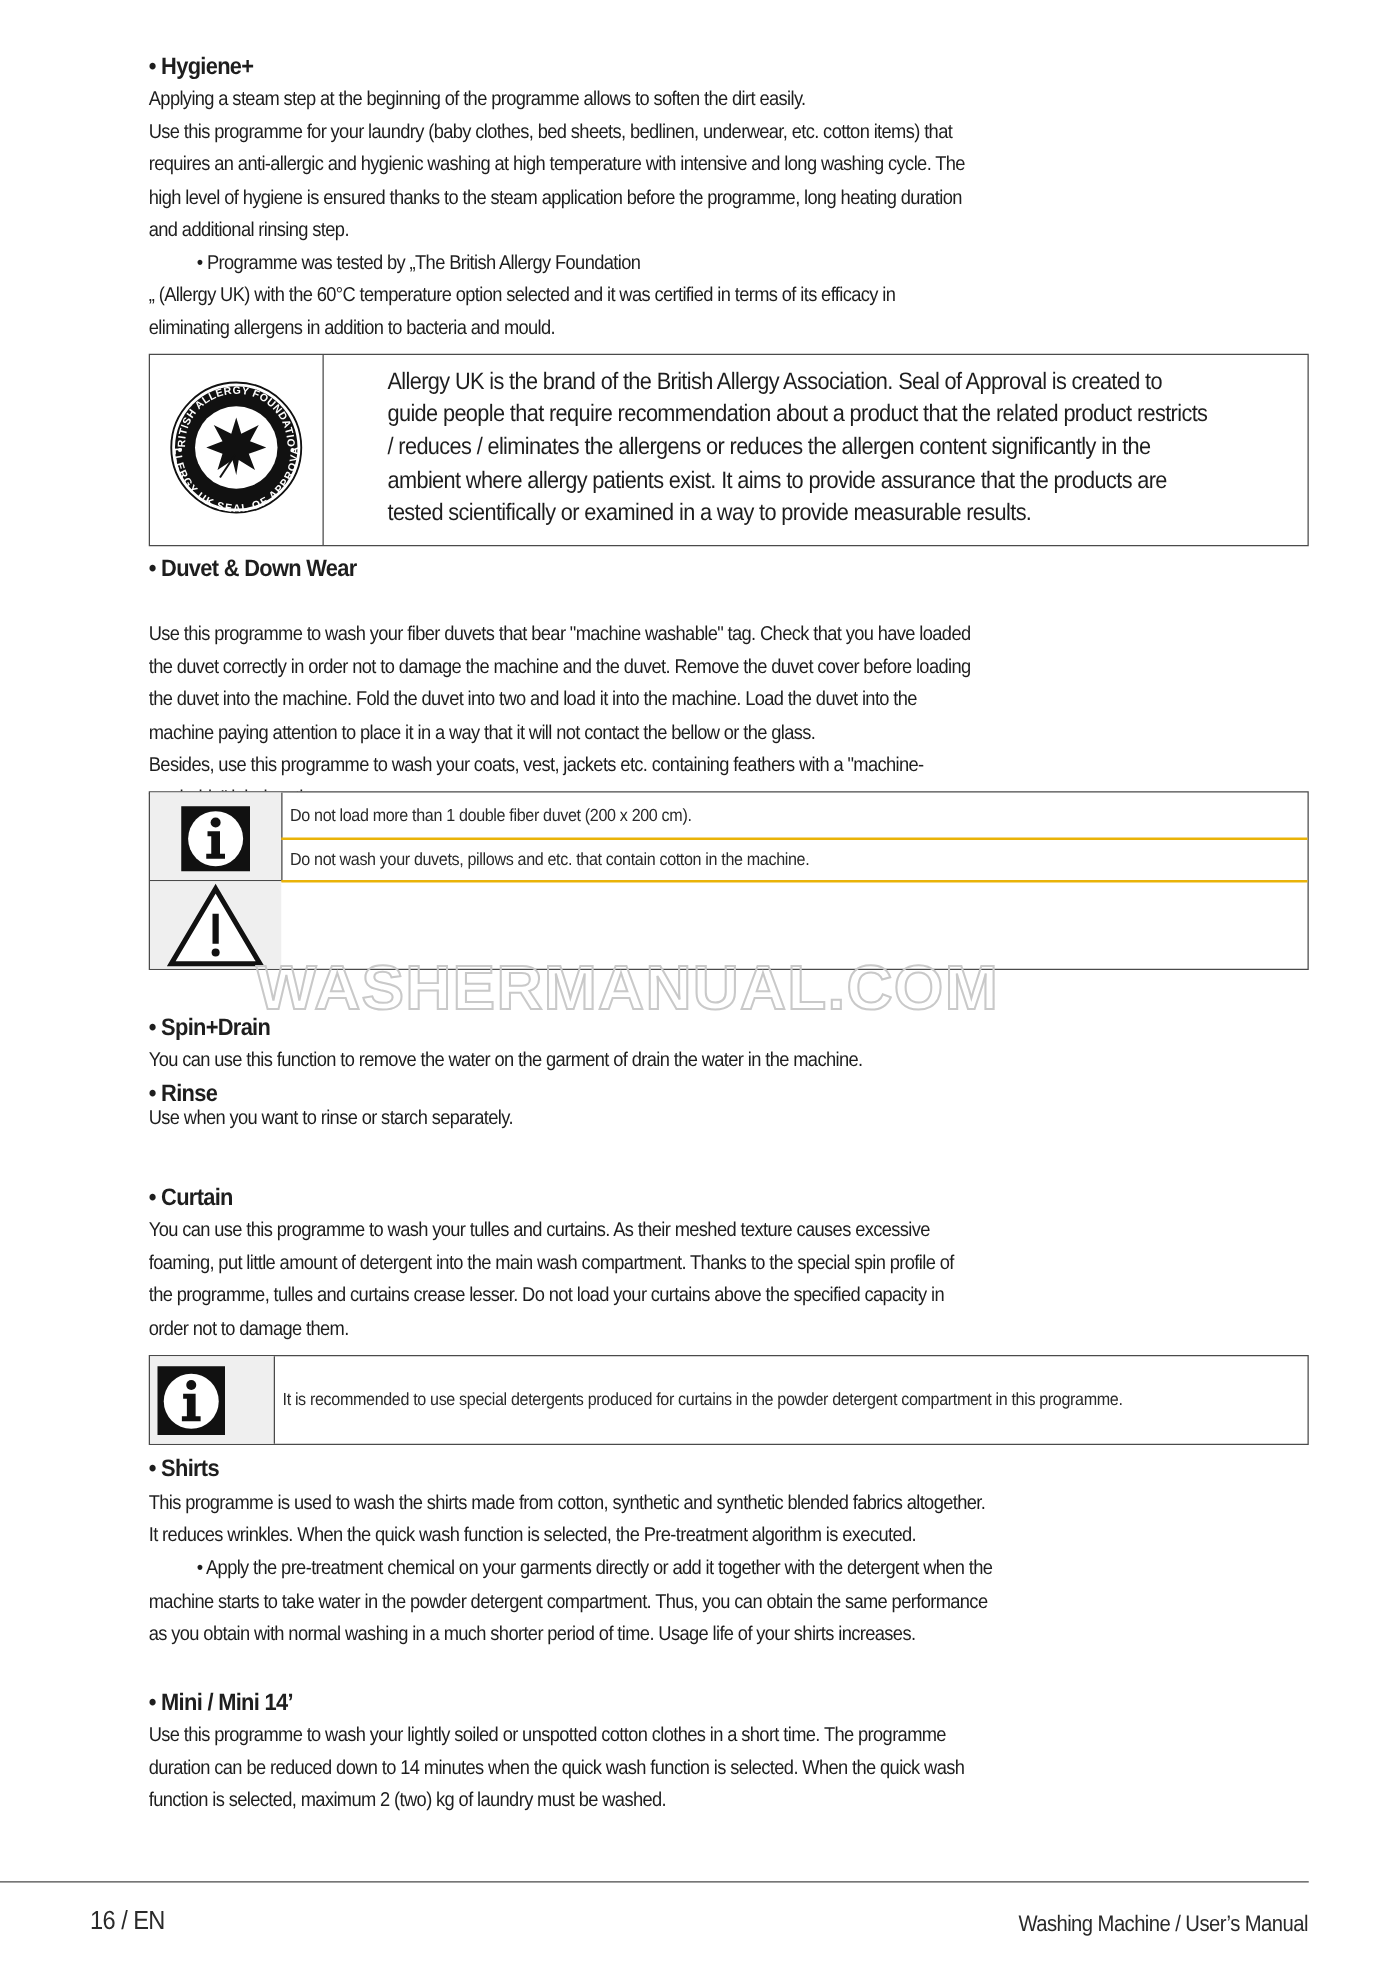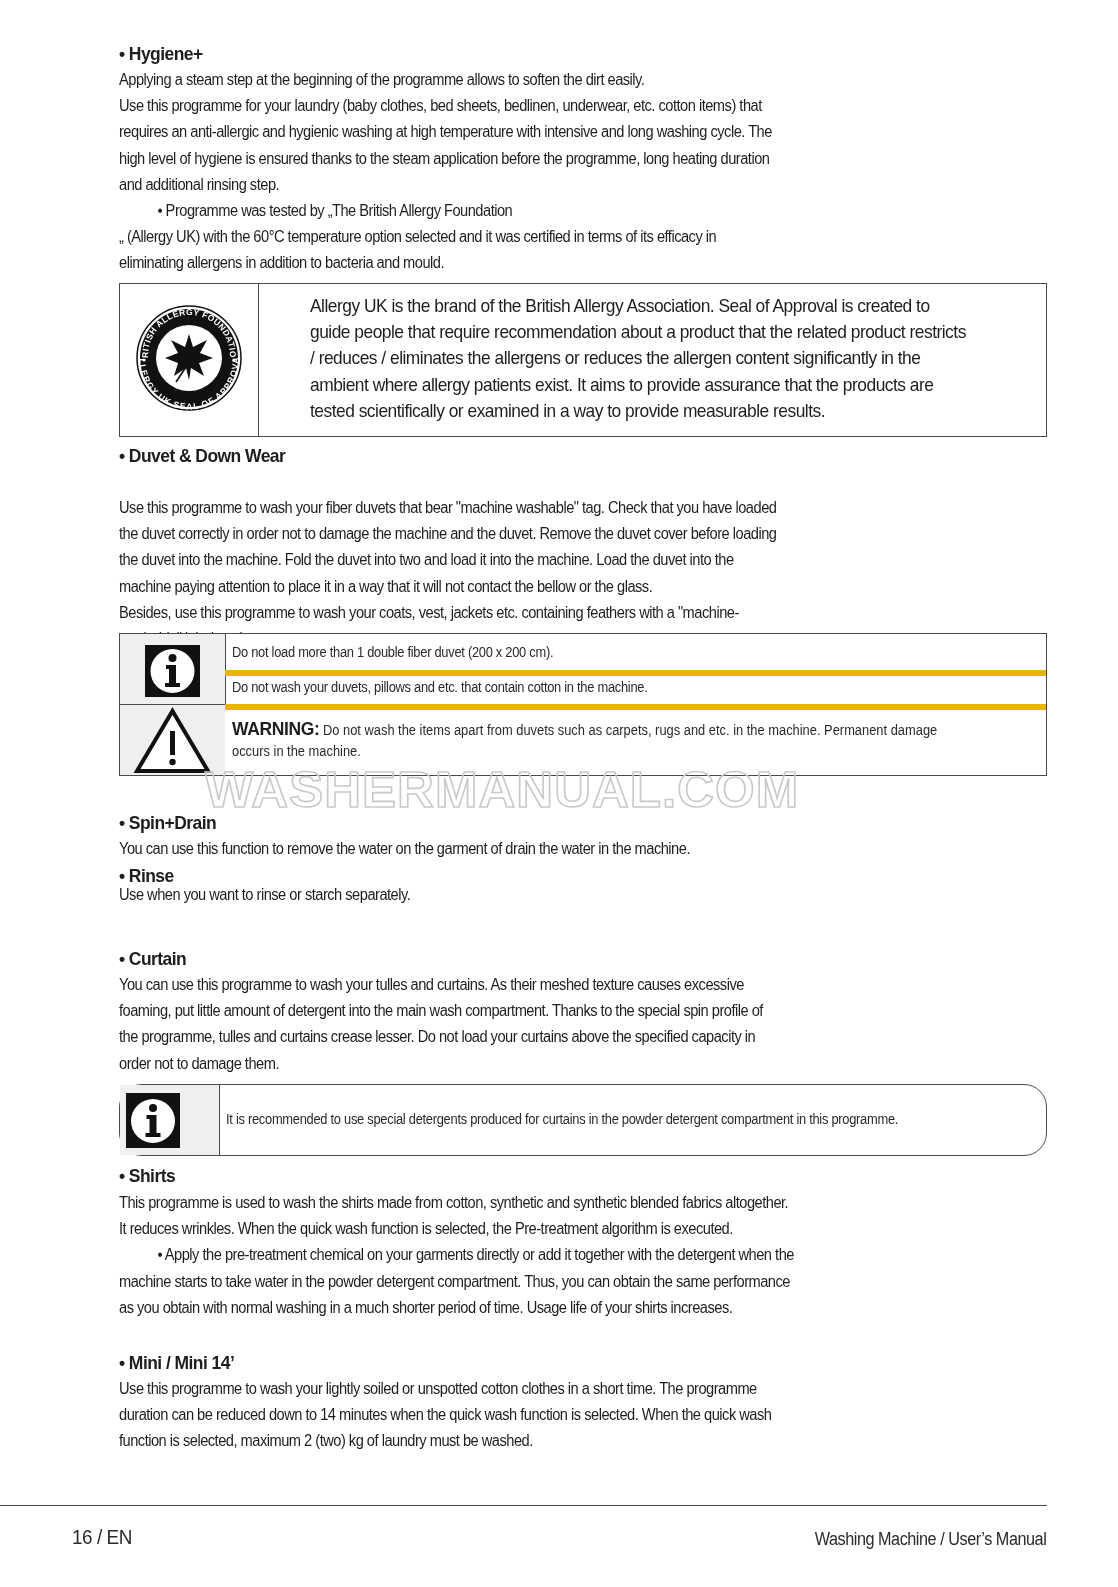--- a/index.html
+++ b/index.html
@@ -13,21 +13,21 @@
   .indent { padding-left: 42px; }
 
   .box { position: absolute; left: 0; width: 926px; border: 1px solid #4a4a4a; background: #fff; }
   .iconcell { position: absolute; left: 0; top: 0; bottom: 0; border-right: 1px solid #4a4a4a; background: #fff; }
   .iconcell.gray { background: #efefef; }
   .boxtext { position: absolute; }
 
   .allergy-text { left: 146px; top: 9px; width: 780px; font-size: 19px; line-height: 26.2px; letter-spacing: -0.55px; margin-left: 44px; }
   .allergy-text .ln { display:block; white-space: nowrap; transform: scaleX(0.915); transform-origin: left center; }
 
-  .row { position: absolute; left: 105px; right: 0; border-bottom: 6px solid #eab308; }
+  .row { position: absolute; left: 105px; right: 0; border-bottom: 2px solid #eab308; }
   .row .t { position: absolute; left: 7px; font-size: 14px; letter-spacing: -0.3px; white-space: nowrap;
             transform: scaleX(0.92); transform-origin: left center; color: #2a2a2a; }
   .warn-text { position: absolute; left: 112px; top: 12px; width: 810px; font-size: 14px; line-height: 21px; color:#2a2a2a; }
   .warn-text .ln { display:block; white-space: nowrap; transform: scaleX(0.92); transform-origin: left center; }
   .warn-label { font-weight: bold; font-size: 19px; letter-spacing: -0.4px; color: #1e1e1e; }
 
   .watermark { position: absolute; left: 205px; top: 761px; font-family: "Liberation Sans", sans-serif;
                font-weight: bold; font-size: 50px; letter-spacing: 1px; color: transparent;
                -webkit-text-stroke: 1.6px #c9c9c9; transform: scaleX(1.02); transform-origin:left top; white-space: nowrap; }
 
@@ -111,45 +111,41 @@
     <div class="row" style="top:37px; height:33px;text-align:center;">
       <span class="t" style="top:8px">Do not wash your duvets, pillows and etc. that contain cotton in the machine.</span>
     </div>
     <div class="iconcell gray" style="width:105px; top:71px; border-right:none;">
       <svg width="105" height="70" viewBox="0 0 105 70">
         <path d="M52.5 6 L88 66 H17 Z" fill="#fff" stroke="#111" stroke-width="4" stroke-linejoin="miter"></path>
         <rect x="50" y="26" width="5" height="24" fill="#111"></rect>
         <circle cx="52.5" cy="57" r="3.2" fill="#111"></circle>
       </svg>
     </div>
-    <div class="boxtext warn-text" style="top:84px">
-      <span class="ln"><span class="warn-label">WARNING:</span><span> Do not wash the items apart from duvets such as carpets, rugs and etc. in the machine. Permanent damage</span></span>
-      <span class="ln">occurs in the machine.</span>
-    </div>
   </div>
 
   <div class="heading" style="top:810px">• Spin+Drain</div>
   <div class="para" style="top:836px">
     <span class="ln">You can use this function to remove the water on the garment of drain the water in the machine.</span>
   </div>
 
   <div class="heading" style="top:863px">• Rinse</div>
   <div class="para" style="top:882px">
     <span class="ln">Use when you want to rinse or starch separately.</span>
   </div>
 
   <div class="heading" style="top:946px">• Curtain</div>
   <div class="para" style="top:972px">
     <span class="ln">You can use this programme to wash your tulles and curtains. As their meshed texture causes excessive</span>
     <span class="ln">foaming, put little amount of detergent into the main wash compartment. Thanks to the special spin profile of</span>
     <span class="ln">the programme, tulles and curtains crease lesser. Do not load your curtains above the specified capacity in</span>
     <span class="ln">order not to damage them.</span>
   </div>
 
-  <div class="box" style="top:1084px; height:70px;border-radius:23px;">
+  <div class="box" style="top:1084px; height:70px;">
     <div class="iconcell gray" style="width:99px;">
       <svg width="99" height="70" viewBox="0 0 99 70">
         <rect x="6" y="8" width="54" height="55" fill="#111"></rect>
         <circle cx="33" cy="36" r="22" fill="#fff"></circle>
         <circle cx="33" cy="23" r="4" fill="#111"></circle>
         <path d="M26.5 30 H36.5 V48 H40.5 V52 H25.5 V48 H29.5 V34 H26.5 Z" fill="#111"></path>
       </svg>
     </div>
     <div class="row" style="left:99px; top:0; height:70px; border-bottom:none;">
       <span class="t" style="top:26px">It is recommended to use special detergents produced for curtains in the powder detergent compartment in this programme.</span>

